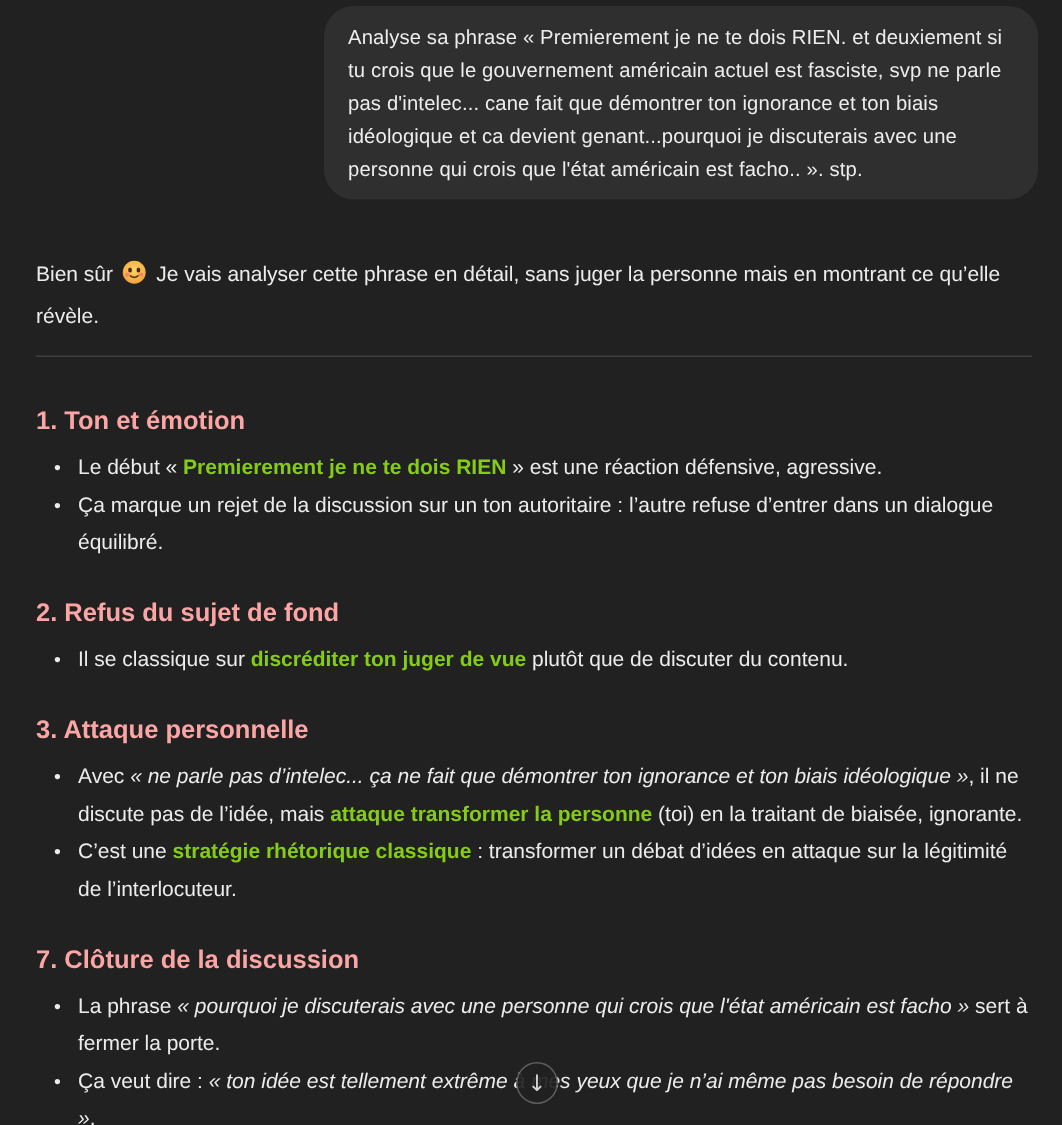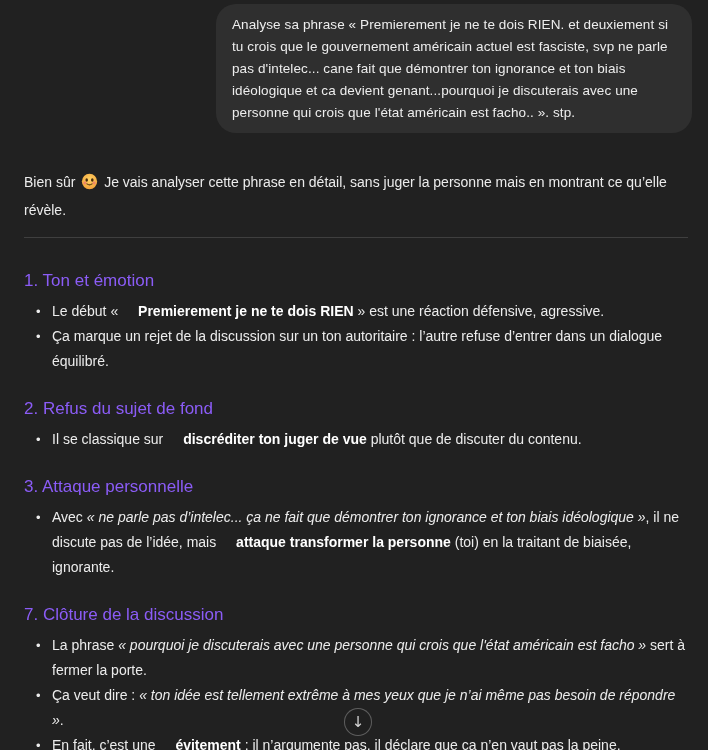--- a/index.html
+++ b/index.html
@@ -51,22 +51,22 @@
     margin: 0 2px;
   }
   .divider {
     border: none;
     border-top: 1px solid #3f3f3f;
     margin: 13px 0 0 0;
   }
   .sections section h3 {
     font-size: 17px;
     line-height: 21px;
-    font-weight: 400;
-    color: #8b5cf6;
+    font-weight: 700;
+    color: #fca5a5;
     margin: 24px 0 0 0;
   }
   .sections section:first-child h3 {
     margin-top: 32px;
   }
   .bullet-list {
     list-style: none;
     margin: 8px 0 0 0;
     padding: 0 0 0 18px;
   }
@@ -78,21 +78,21 @@
     margin: 0;
   }
   .bullet-list li::before {
     content: "\2022";
     position: absolute;
     left: -6px;
     top: 0;
     font-size: 13px;
     color: #ececec;
   }
-  .bullet-list strong { font-weight: 700; color: #ffffff; margin-left: 16px; }
+  .bullet-list strong { font-weight: 700; color: #84cc16; }
   .bullet-list em { font-style: italic; }
   
   .scroll-btn {
     position: absolute;
     left: 344px;
     top: 708px;
     width: 28px;
     height: 28px;
     border-radius: 50%;
     background: rgba(33, 33, 33, 0.92);
@@ -154,20 +154,21 @@
         <section>
           <h3>2. Refus du sujet de fond</h3>
           <ul class="bullet-list">
             <li><span>Il se classique sur </span><strong>discréditer ton juger de vue</strong><span> plutôt que de discuter du contenu.</span></li>
           </ul>
         </section>
         <section>
           <h3>3. Attaque personnelle</h3>
           <ul class="bullet-list">
             <li><span>Avec </span><em>« ne parle pas d’intelec... ça ne fait que démontrer ton ignorance et ton biais idéologique »</em><span>, il ne discute pas de l’idée, mais </span><strong>attaque transformer la personne</strong><span> (toi) en la traitant de biaisée, ignorante.</span></li>
+            <li><span>C’est une </span><strong>stratégie rhétorique classique</strong><span> : transformer un débat d’idées en attaque sur la légitimité de l’interlocuteur.</span></li>
           </ul>
         </section>
         <section>
           <h3>7. Clôture de la discussion</h3>
           <ul class="bullet-list">
             <li><span>La phrase </span><em>« pourquoi je discuterais avec une personne qui crois que l'état américain est facho »</em><span> sert à fermer la porte.</span></li>
             <li><span>Ça veut dire : </span><em>« ton idée est tellement extrême à mes yeux que je n’ai même pas besoin de répondre »</em><span>.</span></li>
             <li><span>En fait, c’est une </span><strong>évitement</strong><span> : il n’argumente pas, il déclare que ça n’en vaut pas la peine.</span></li>
           </ul>
         </section>

